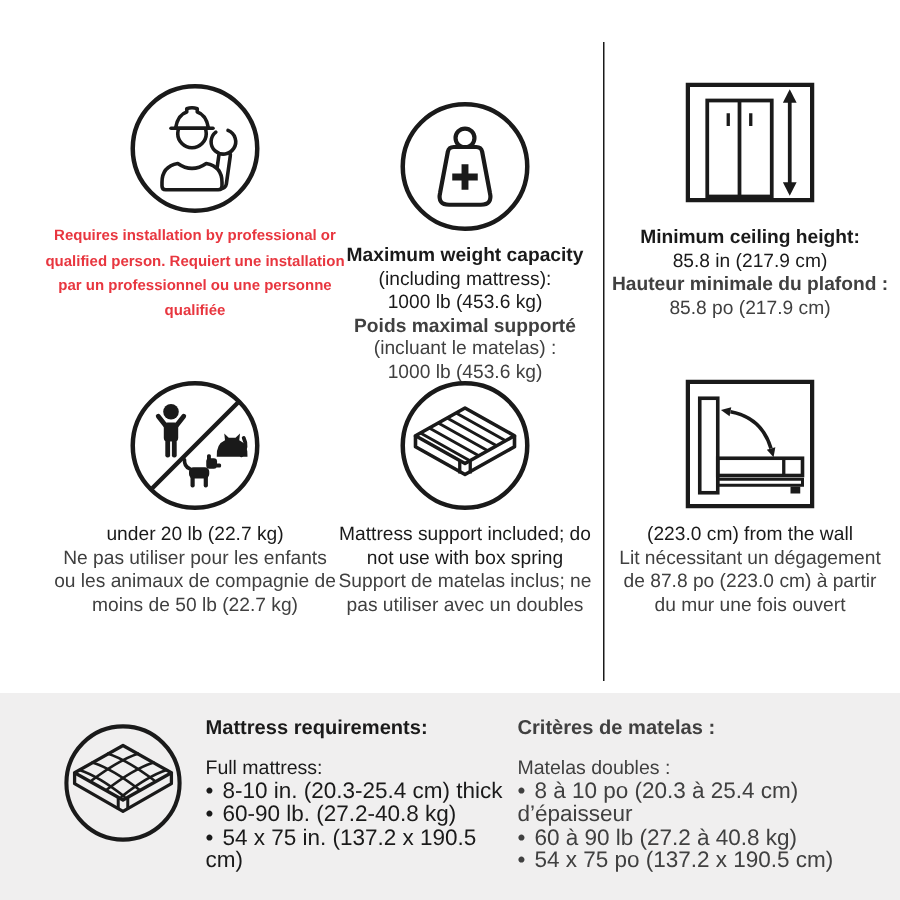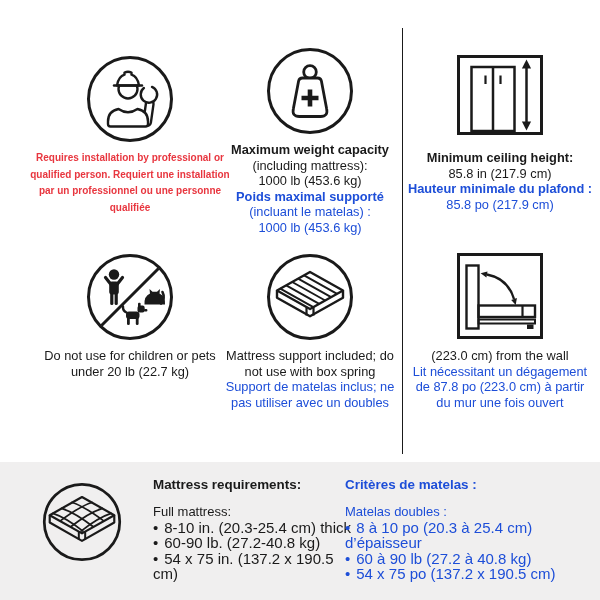--- a/index.html
+++ b/index.html
@@ -4,34 +4,34 @@
 <style>
   html,body{margin:0;padding:0;}
   body{
     width:600px;height:600px;position:relative;background:#ffffff;
     font-family:"Liberation Sans", sans-serif;color:#1a1a1a;overflow:hidden;
   }
   .cell{position:absolute;display:flex;flex-direction:column;align-items:center;text-align:center;}
   .icon-wrap{height:92px;display:flex;align-items:flex-start;justify-content:center;margin-bottom:3px;}
   .t{font-size:12.8px;line-height:15.6px;}
   .bold{font-weight:bold;}
-  .gray{color:#1d4ed8;}
+  .gray{color:#404040;}
   .red{color:#e8363f;font-size:10px;line-height:16.5px;font-weight:bold;}
   .nowrap{white-space:nowrap;}
   .ln{display:block;}
   #r1c1{left:25px;top:55px;width:210px;}
-  #r1c2{left:219px;top:47px;width:182px;}
+  #r1c2{left:219px;top:67px;width:182px;}
   #r1c3{left:406px;top:55px;width:188px;}
   #r2c1{left:25px;top:253px;width:210px;}
   #r2c2{left:219px;top:253px;width:182px;}
   #r2c3{left:406px;top:253px;width:188px;}
   #divider{position:absolute;left:402px;top:28px;width:1px;height:426px;background:#1a1a1a;}
   #band{position:absolute;left:0;top:462px;width:600px;height:138px;background:#f0efef;}
   #band-icon{position:absolute;left:42px;top:20px;}
-  #band-en{position:absolute;left:153px;top:14px;width:200px;}
+  #band-en{position:absolute;left:137px;top:14px;width:200px;}
   #band-fr{position:absolute;left:345px;top:14px;width:250px;}
   .band-title{font-size:13.4px;font-weight:bold;line-height:17px;margin-bottom:11px;}
   .band-sub{font-size:13px;line-height:15.5px;}
   ul.req{margin:0;padding:0;list-style:none;font-size:15px;line-height:15.5px;}
   ul.req li::before{content:"•";margin-right:6px;}
   svg{display:block;}
   .s{fill:none;stroke:#1a1a1a;}
 </style>
 </head>
 <body>
@@ -110,22 +110,26 @@
       <rect x="40" y="58.5" width="13.5" height="7.5" rx="3" fill="#1a1a1a"></rect>
       <rect x="41" y="64" width="2.8" height="8" rx="1.3" fill="#1a1a1a"></rect>
       <rect x="49.8" y="64" width="2.8" height="8" rx="1.3" fill="#1a1a1a"></rect>
       <rect x="51.5" y="52.5" width="7.2" height="7" rx="2.2" fill="#1a1a1a"></rect>
       <rect x="52" y="49.8" width="2.6" height="4" rx="1" fill="#1a1a1a"></rect>
       <rect x="58" y="56" width="3.4" height="2.6" rx="1" fill="#1a1a1a"></rect>
       <path class="s" d="M40.5,59.5 q-3.8,-1.5 -3.5,-6" stroke-width="2.4" stroke-linecap="round"></path>
     </svg>
   </div>
   <div class="t">
-      <span class="ln">Do not use for children or pets</span>
       <span class="ln">under 20 lb (22.7 kg)</span>
+    </div>
+  <div class="t gray">
+      <span class="ln">Ne pas utiliser pour les enfants</span>
+      <span class="ln">ou les animaux de compagnie de</span>
+      <span class="ln">moins de 50 lb (22.7 kg)</span>
     </div>
 </div>
 
 <div class="cell" id="r2c2">
   <div class="icon-wrap">
     <svg width="88" height="88" viewBox="0 0 88 88">
       <circle class="s" cx="44" cy="44" r="41.5" stroke-width="3"></circle>
       <path class="s" d="M44,19 L77,37.5 44,56 11,37.5 Z" stroke-width="2.4" stroke-linejoin="round"></path>
       <path class="s" d="M11,37.5 v7.3 L44,63.3 77,44.8 v-7.3" stroke-width="2.4" stroke-linejoin="round"></path>
       <path class="s" d="M40.5,54.2 v8.4 M47.5,54.2 v8.4" stroke-width="2.2"></path>

